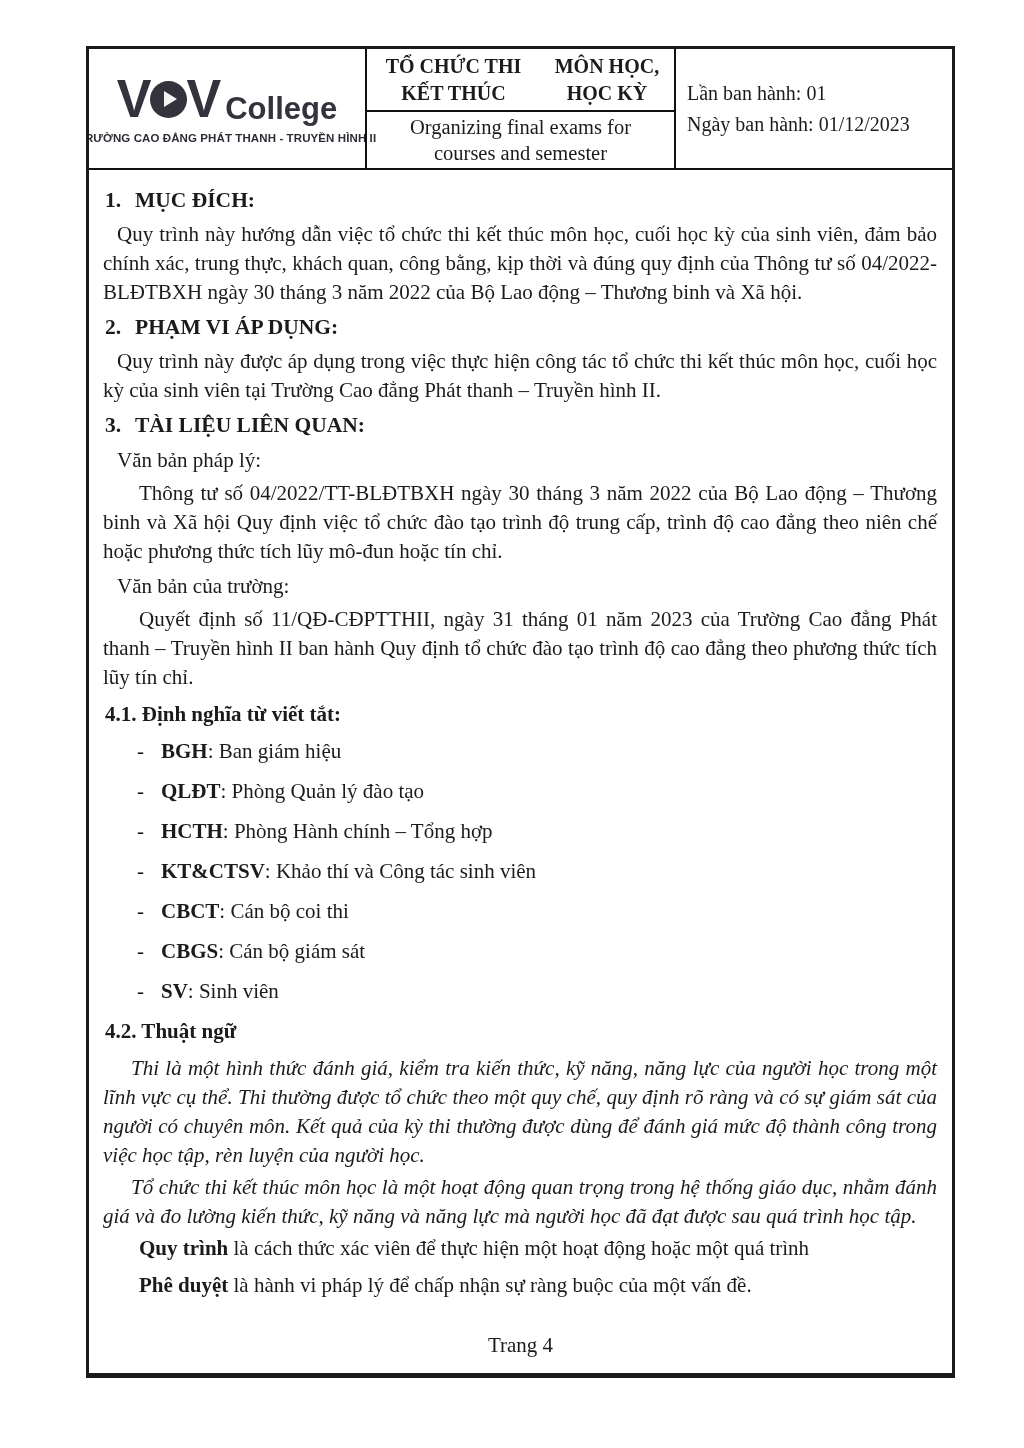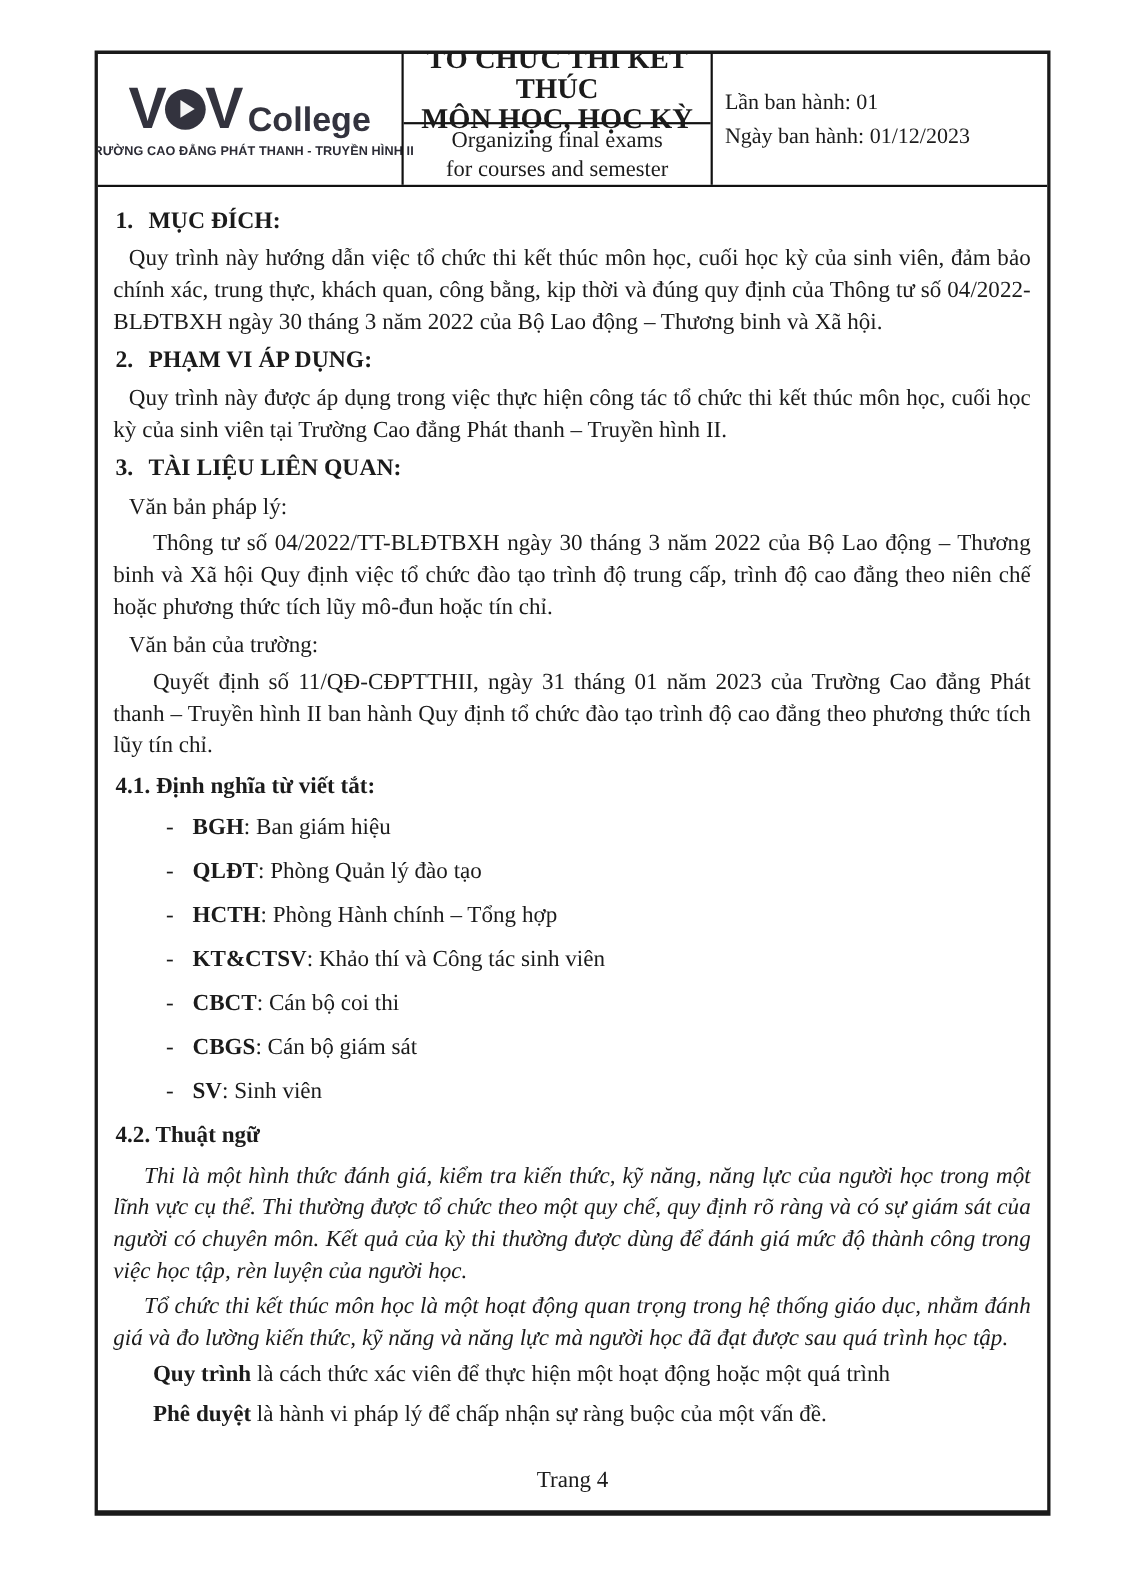--- a/index.html
+++ b/index.html
@@ -67,37 +67,37 @@
   }
   .hdr-title-cell {
     flex: 1;
     border-left: 2px solid #111;
     border-right: 2px solid #111;
     display: flex; flex-direction: column;
   }
   .title-vi {
     height: 64px;
     border-bottom: 2px solid #111;
-    display: flex; flex-direction: column;
+    display: flex; 
     align-items: center; justify-content: center;
     font-weight: bold;
-    font-size: 26px;
+    font-size: 20px;
     line-height: 27px;
     text-align: center;
   }
   .title-en {
     flex: 1;
     display: flex; align-items: center; justify-content: center;
     text-align: center;
     font-size: 20.5px;
     line-height: 26px;
     padding: 2px 38px;
   }
   .hdr-rev-cell {
-    width: 304px;
+    width: 276px;
     display: flex; flex-direction: column; justify-content: center;
     padding: 4px 4px 4px 11px;
     font-size: 20px;
     line-height: 31px;
   }
   
   .doc-body {
     flex: 1;
     padding: 10px 15px 0 14px;
     font-size: 21px;
@@ -105,21 +105,21 @@
     overflow: hidden;
   }
   .sec-heading { font-weight: bold; font-size: 21.5px; margin: 6px 0 5px 2px; }
   .sec-heading .sec-num { display: inline-block; min-width: 30px; }
   .para { text-align: justify; margin-bottom: 3px; }
   .indent-sm { text-indent: 14px; }
   .indent-md { text-indent: 28px; font-style: italic; }
   .indent-lg { text-indent: 36px; }
   .plain-label { margin: 6px 0 4px; text-indent: 14px; }
   .sub-heading { font-weight: bold; font-size: 21px; margin: 8px 0 8px 2px; }
-  .abbr-item { margin: 0 0 11px 48px; }
+  .abbr-item { margin: 0 0 11px 34px; }
   .abbr-bullet { display: inline-block; width: 24px; }
   .abbr-term { font-weight: bold; }
   .term-line { margin: 0 0 8px; text-indent: 36px; }
   .term-lead { font-weight: bold; }
   
   .doc-footer {
     flex: none;
     height: 40px;
     display: flex; align-items: flex-start; justify-content: center;
     font-size: 21px;

